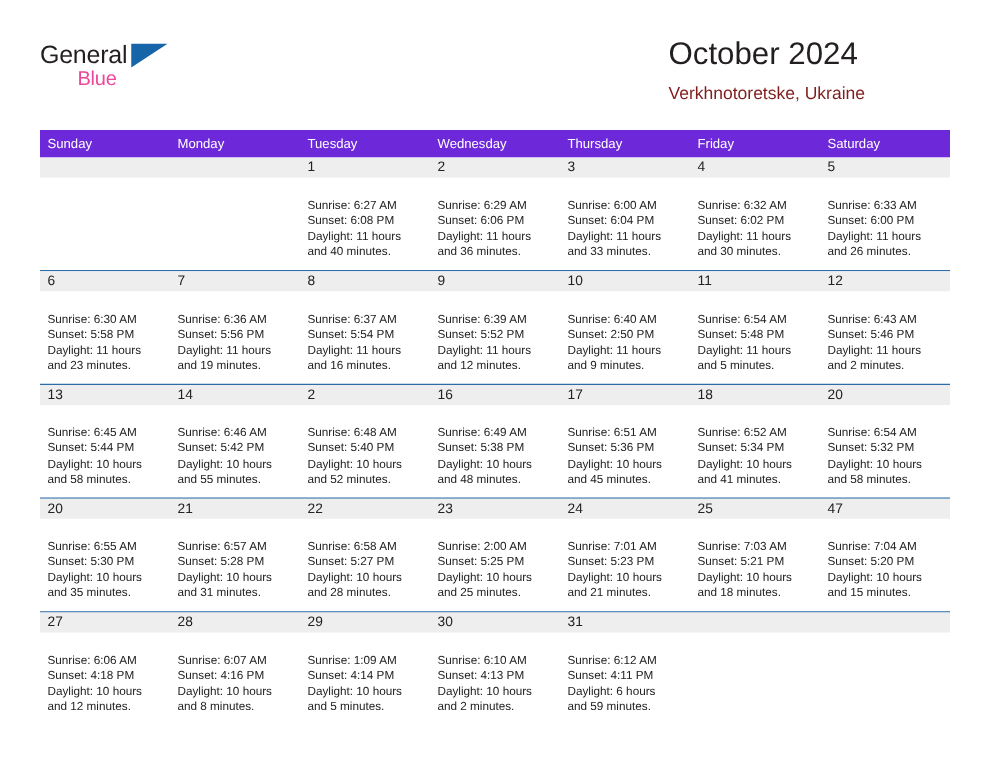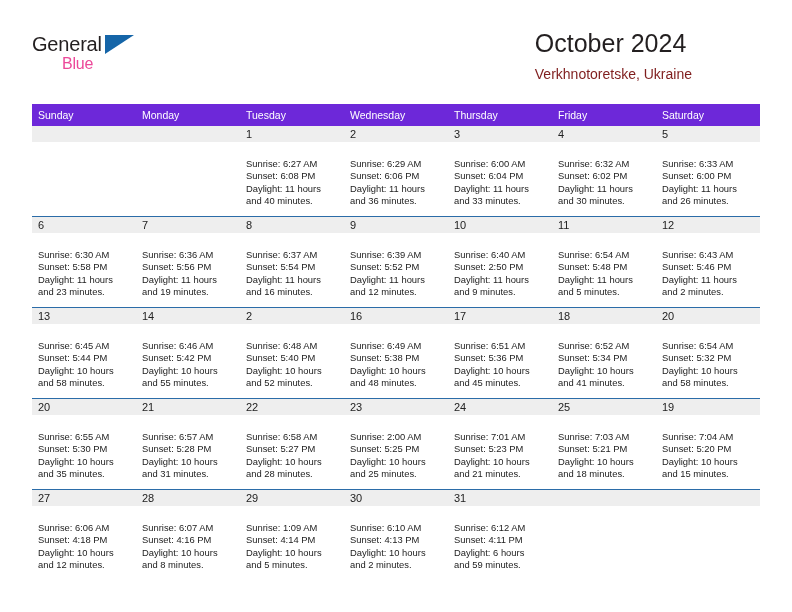--- a/index.html
+++ b/index.html
@@ -457,21 +457,21 @@
               <div class="detail">
                 <div>Sunrise: 7:03 AM</div>
                 <div>Sunset: 5:21 PM</div>
                 <div>Daylight: 10 hours</div>
                 <div>and 18 minutes.</div>
               </div>
             </div>
           </td>
           <td>
             <div class="cell-inner">
-              <div class="daynum">19</div>
+              <div class="daynum">47</div>
               <div class="detail">
                 <div>Sunrise: 7:04 AM</div>
                 <div>Sunset: 5:20 PM</div>
                 <div>Daylight: 10 hours</div>
                 <div>and 15 minutes.</div>
               </div>
             </div>
           </td>
         </tr>
         <tr class="week-row">

